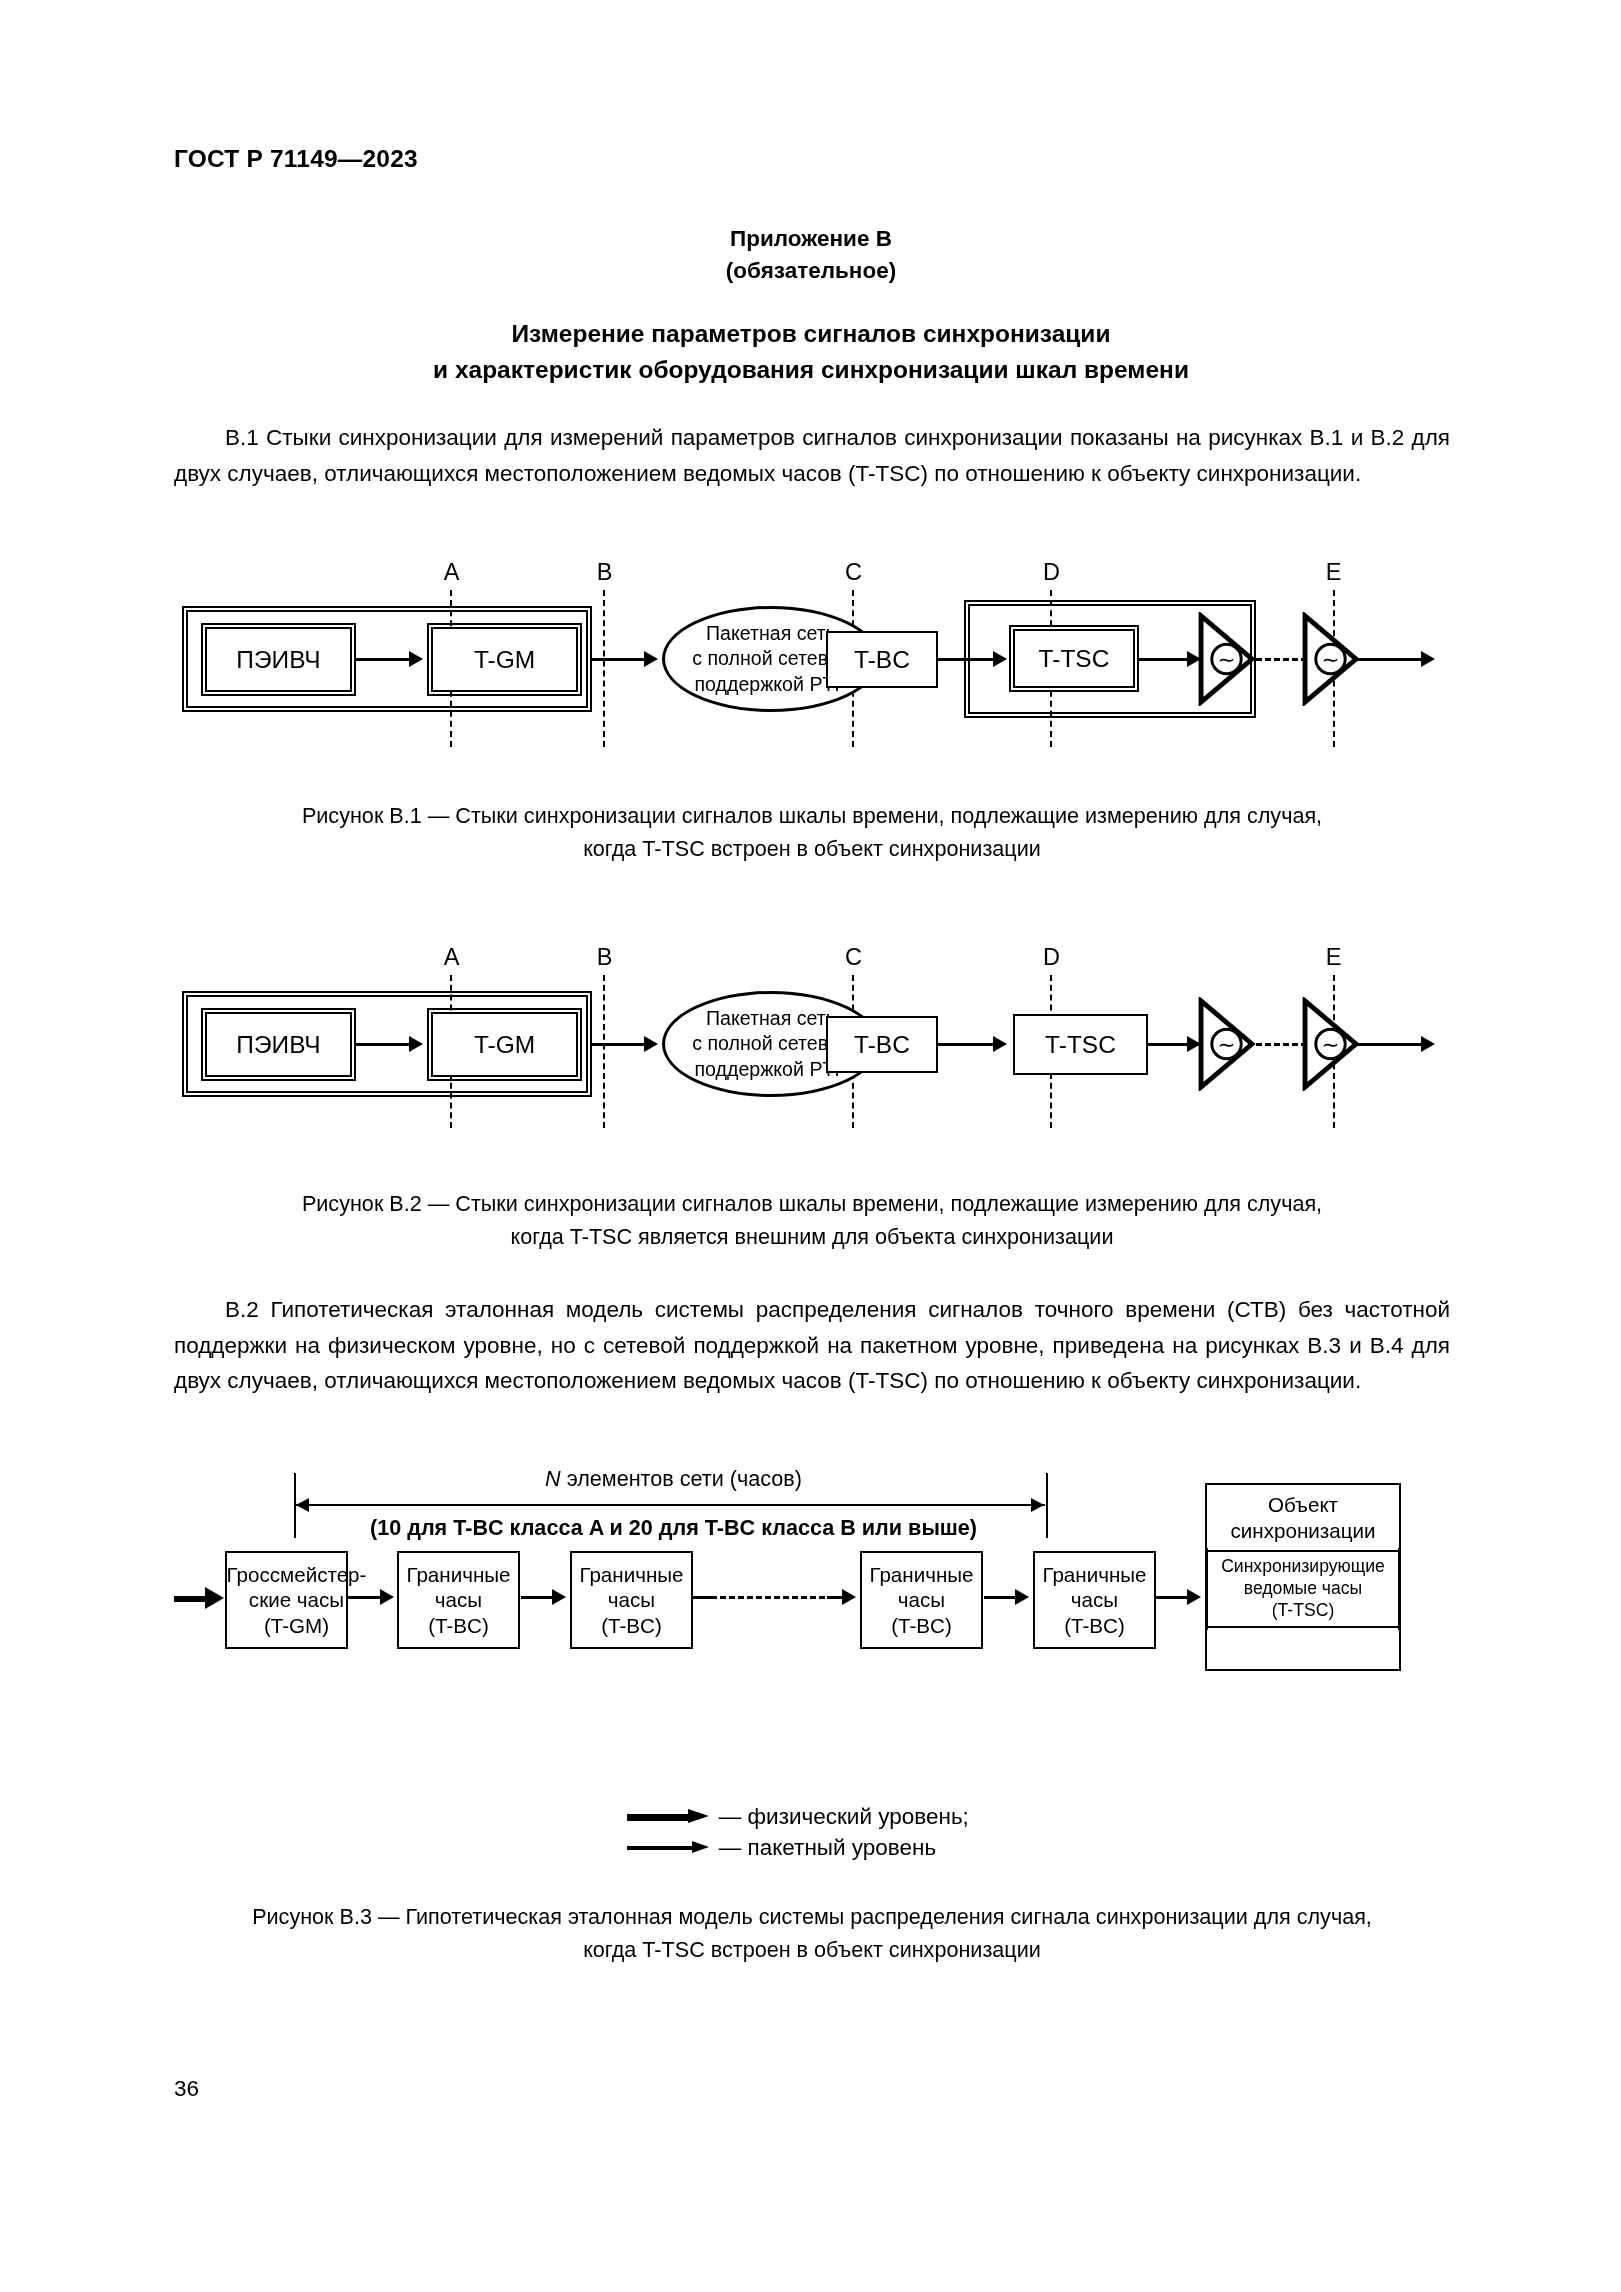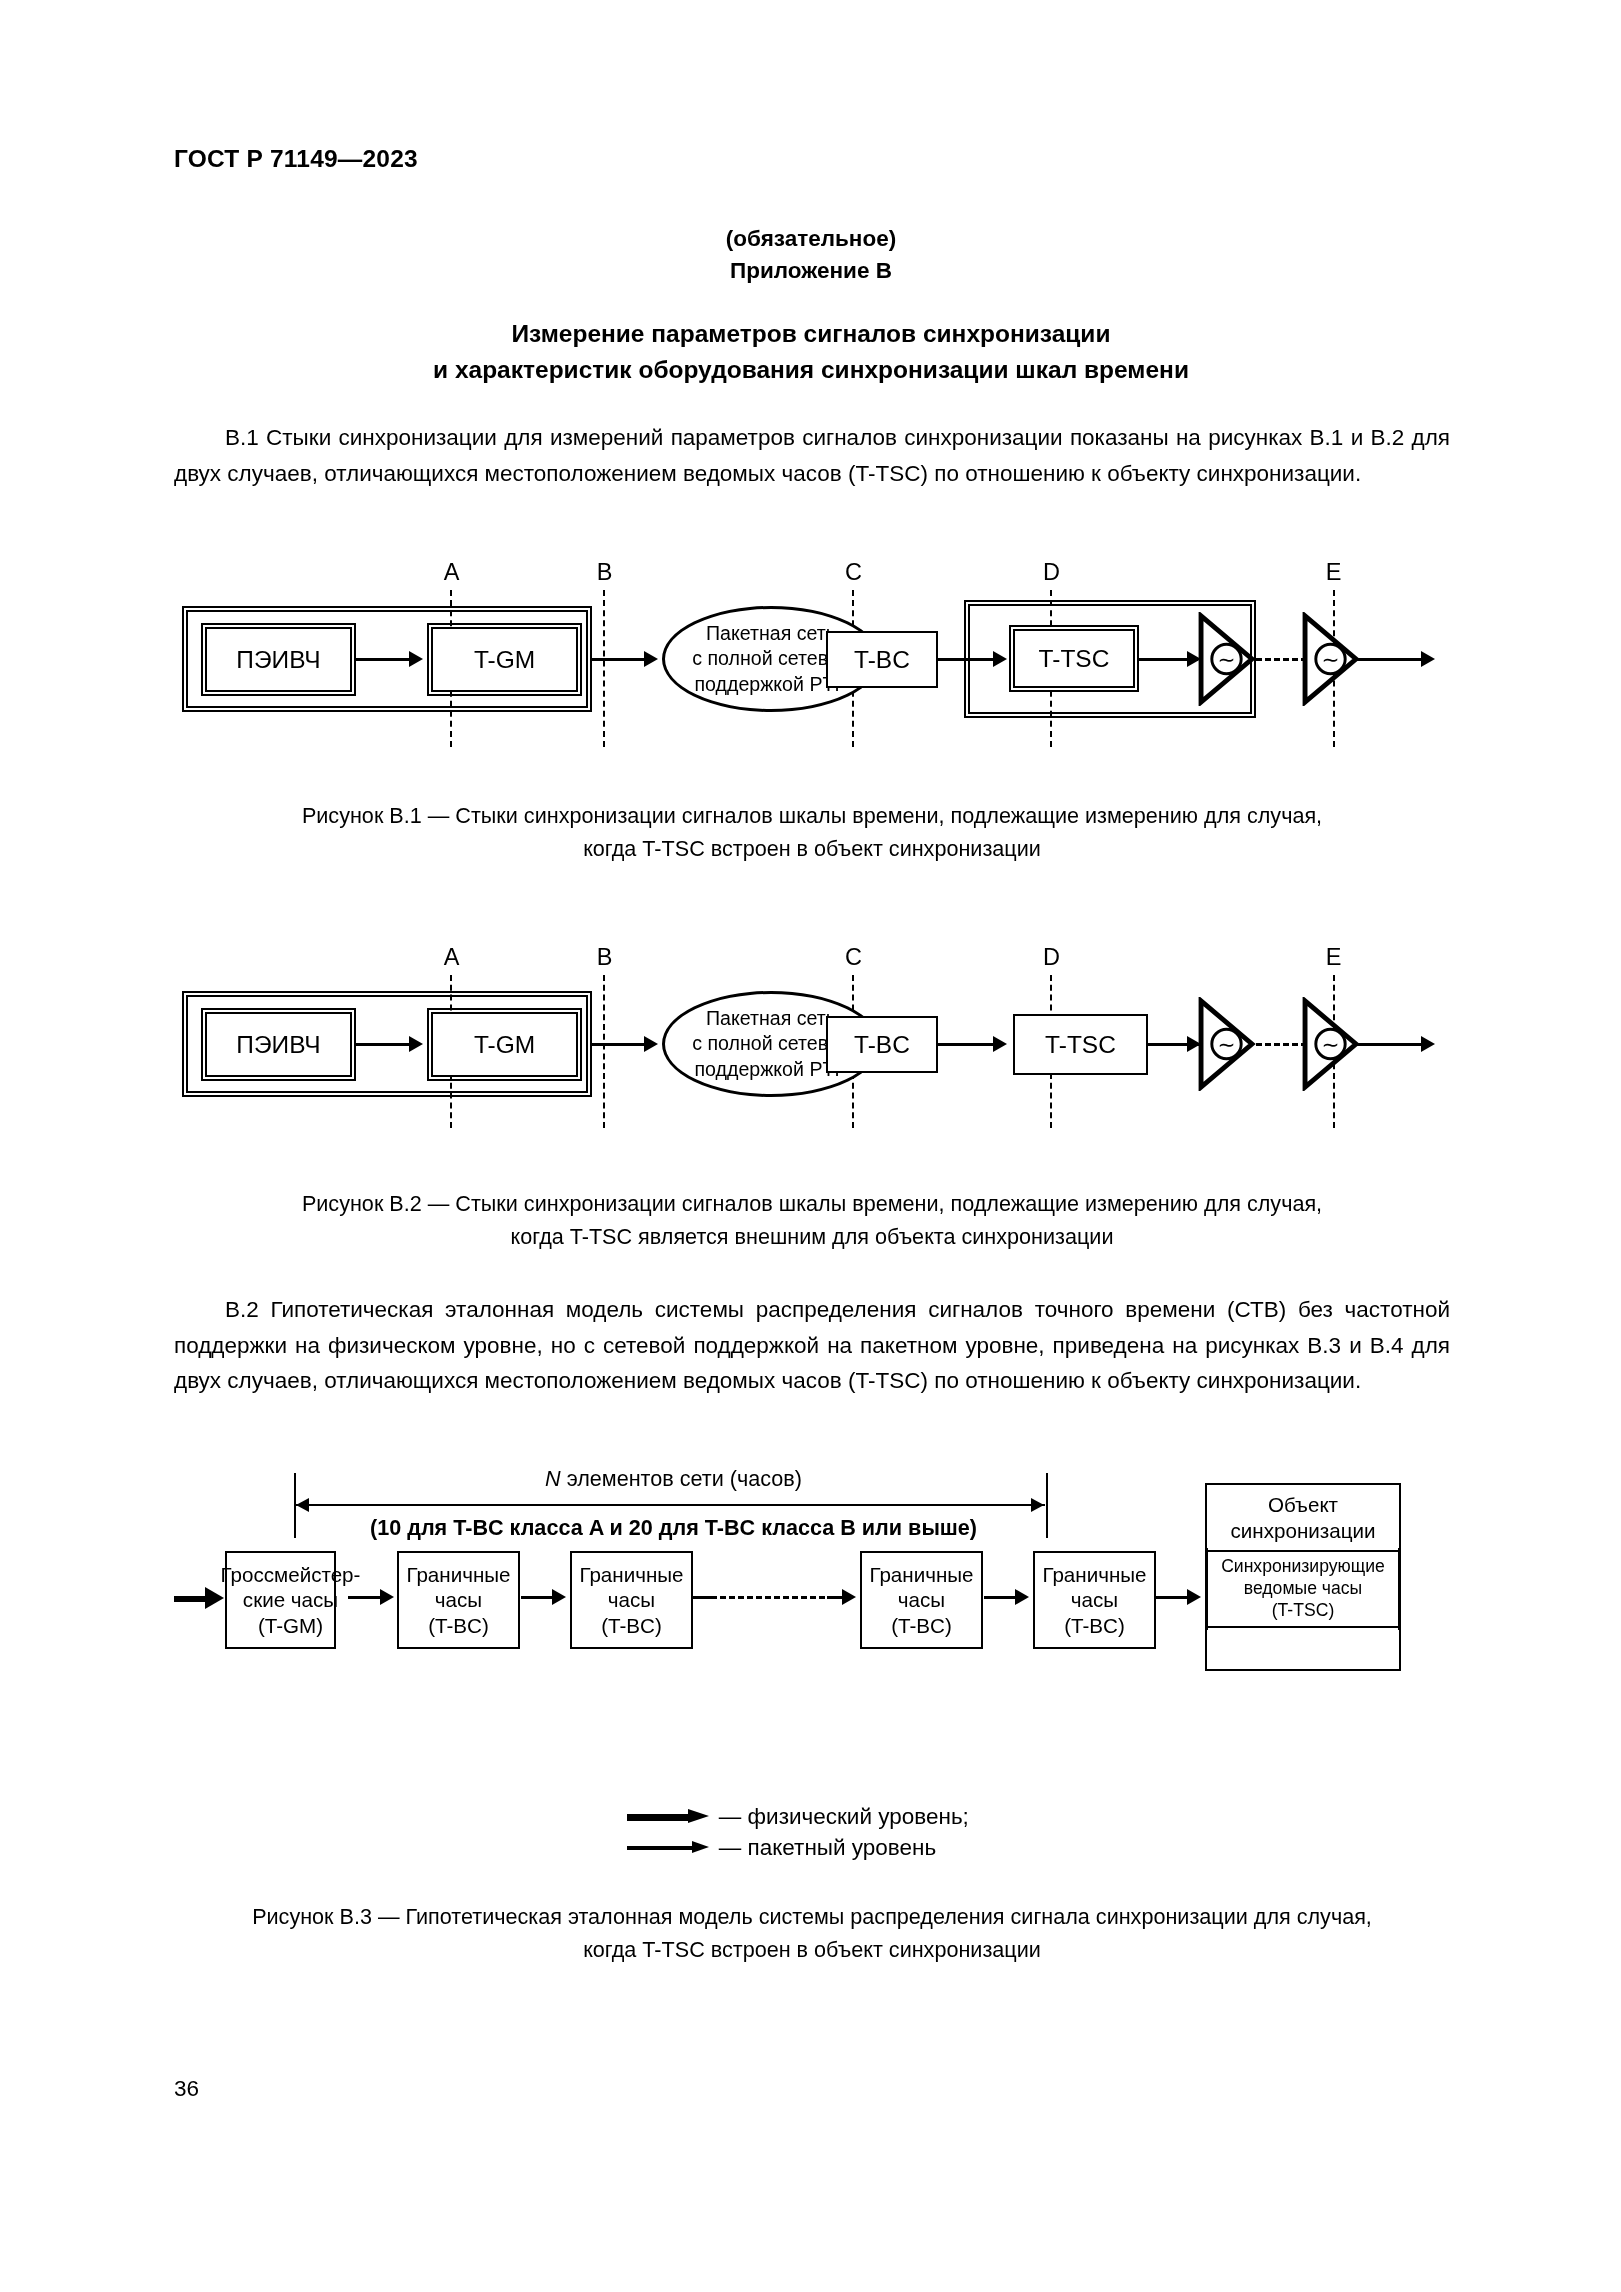--- a/index.html
+++ b/index.html
@@ -243,22 +243,22 @@
   }
 </style>
 </head>
 <body>
 
 <div class="page">
 
   <div class="doc-header">ГОСТ Р 71149—2023</div>
 
   <div class="annex-block">
+    <div>Приложение В</div>
     <div>(обязательное)</div>
-    <div>Приложение В</div>
   </div>
   <div class="annex-title">
     <div>Измерение параметров сигналов синхронизации</div>
     <div>и характеристик оборудования синхронизации шкал времени</div>
   </div>
 
   <div class="para" id="para-b1">
     <p class="indent">В.1 Стыки синхронизации для измерений параметров сигналов синхронизации показаны на рисунках В.1 и В.2 для двух случаев, отличающихся местоположением ведомых часов (T-TSC) по отношению к объекту синхронизации.</p>
   </div>
 
@@ -442,21 +442,21 @@
     <div class="dim-tick" style="left:872px; top:7.8px; height:65px;"></div>
     <div class="dim-line" style="left:122px; top:39px; width:749px;"></div>
     <div class="dim-ah-l" style="left:122px; top:33px;"></div>
     <div class="dim-ah-r" style="left:857px; top:33px;"></div>
 
     <div class="dim-label" style="left:127px; top:49px; width:745px; text-align:center;font-weight:bold;">(10 для T-BC класса A и 20 для T-BC класса B или выше)</div>
 
     <div class="conn" style="left:0px; top:131px; width:39px; border-top-width:6.9px;"></div>
     <div class="ah" style="left:31px; top:122px; border-top-width:11.8px; border-bottom-width:11.8px; border-left-width:19.6px;"></div>
 
-    <div class="node plain" style="left:51px; top:86px; width:111px; height:98px; font-size:20.6px;padding-left:20px;">
+    <div class="node plain" style="left:51px; top:86px; width:123px; height:98px; font-size:20.6px;padding-left:20px;">
       <div>
         <div>Гроссмейстер-</div>
         <div>ские часы</div>
         <div>(T-GM)</div>
       </div>
     </div>
 
     <div class="conn" style="left:174px; top:131px; width:39px;"></div>
     <div class="ah" style="left:206px; top:124px;"></div>
 

